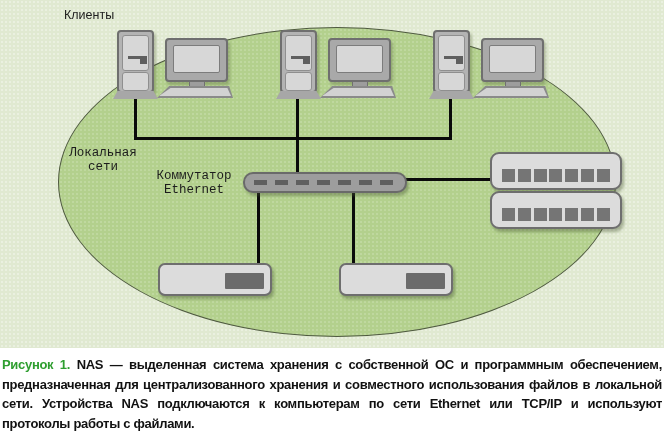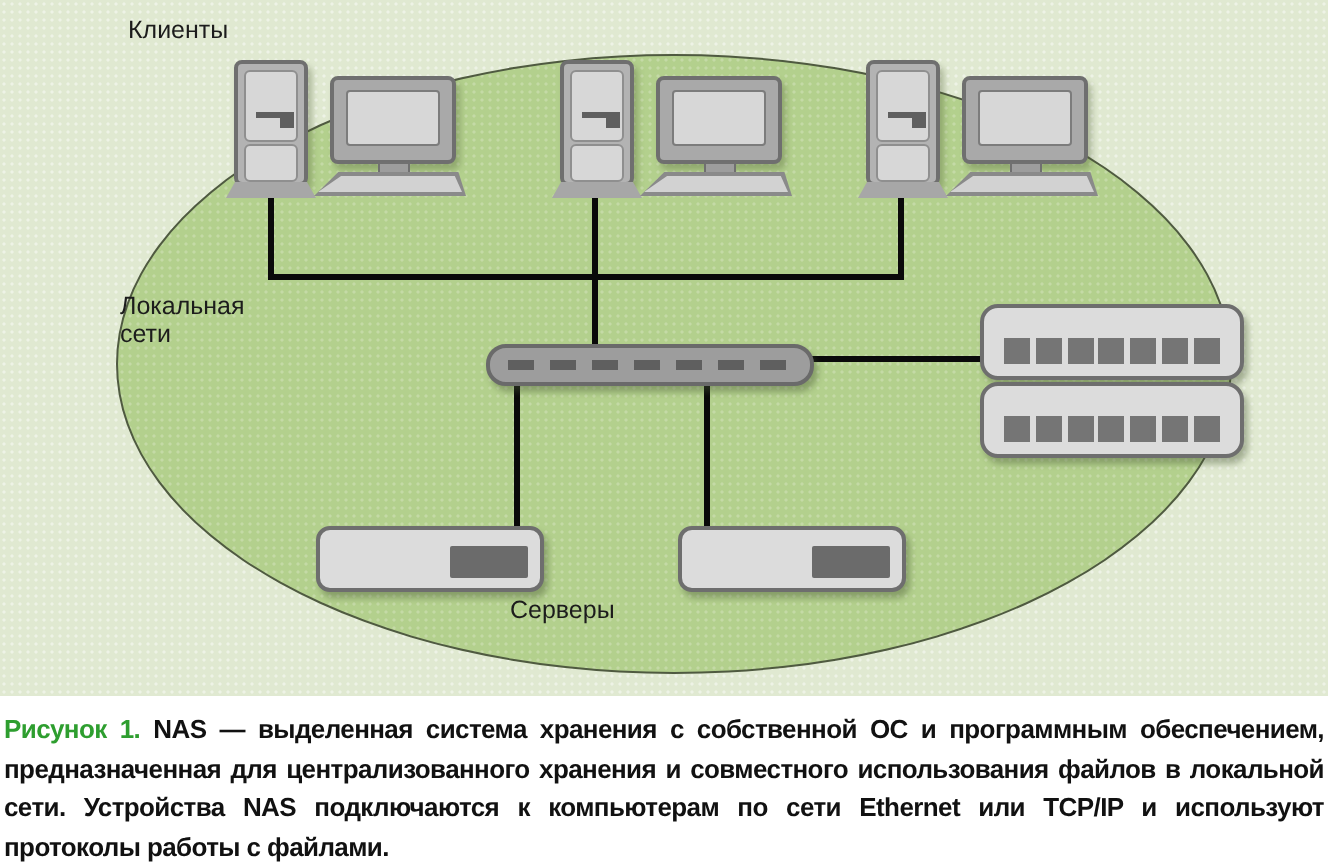--- a/index.html
+++ b/index.html
@@ -19,21 +19,21 @@
     background-color:#b3d08d;
     background-image:radial-gradient(rgba(255,255,255,0.22) 0.6px, transparent 1px);
     background-size:4px 4px;
     border:1px solid #4f5a40;border-radius:50%;
   }
   .wire{position:absolute;background:#0a0a0a;z-index:3;}
   .lbl{
     position:absolute;color:#1c1c1c;font-size:12.5px;line-height:14px;
     z-index:6;white-space:nowrap;
   }
-  .lbl.center{text-align:left;white-space:normal;}
+  .lbl.center{text-align:center;white-space:normal;font-family:Liberation Mono, monospace;}
   
   .client{position:absolute;width:120px;height:72px;z-index:4;}
   .tower{
     position:absolute;left:4px;top:1px;width:37px;height:63px;
     background:#b3b3b3;border:2px solid #6f6f6f;border-radius:4px;
     box-sizing:border-box;box-shadow:2px 3px 3px rgba(80,95,55,0.35);
   }
   .tower .panel{
     position:absolute;left:3px;right:3px;background:#d7d7d7;
     border:1px solid #8f8f8f;border-radius:3px;
@@ -201,23 +201,26 @@
       <div class="bay"></div>
     </div>
 
     <div class="lbl" style="left:64px;top:8px;">Клиенты</div>
 
     <div class="lbl center" style="left:60px;top:146px;width:86px;">
       <span>Локальная</span><br>
       <span>сети</span>
     </div>
 
-
-
-    <div class="lbl center" style="left:255px;top:298px;width:100px;">Серверы</div>
+    <div class="lbl center" style="left:151px;top:169px;width:86px;">
+      <span>Коммутатор</span><br>
+      <span>Ethernet</span>
+    </div>
+
+
   </div>
 
   <div class="caption">
     <span class="fig-label">Рисунок 1.</span>
     <span>NAS — выделенная система хранения с собственной ОС и программным обеспечением, предназначенная для централизованного хранения и совместного использования файлов в локальной сети. Устройства NAS подключаются к компьютерам по сети Ethernet или TCP/IP и используют протоколы работы с файлами.</span>
   </div>
 
 </div>
 
 </body></html>

